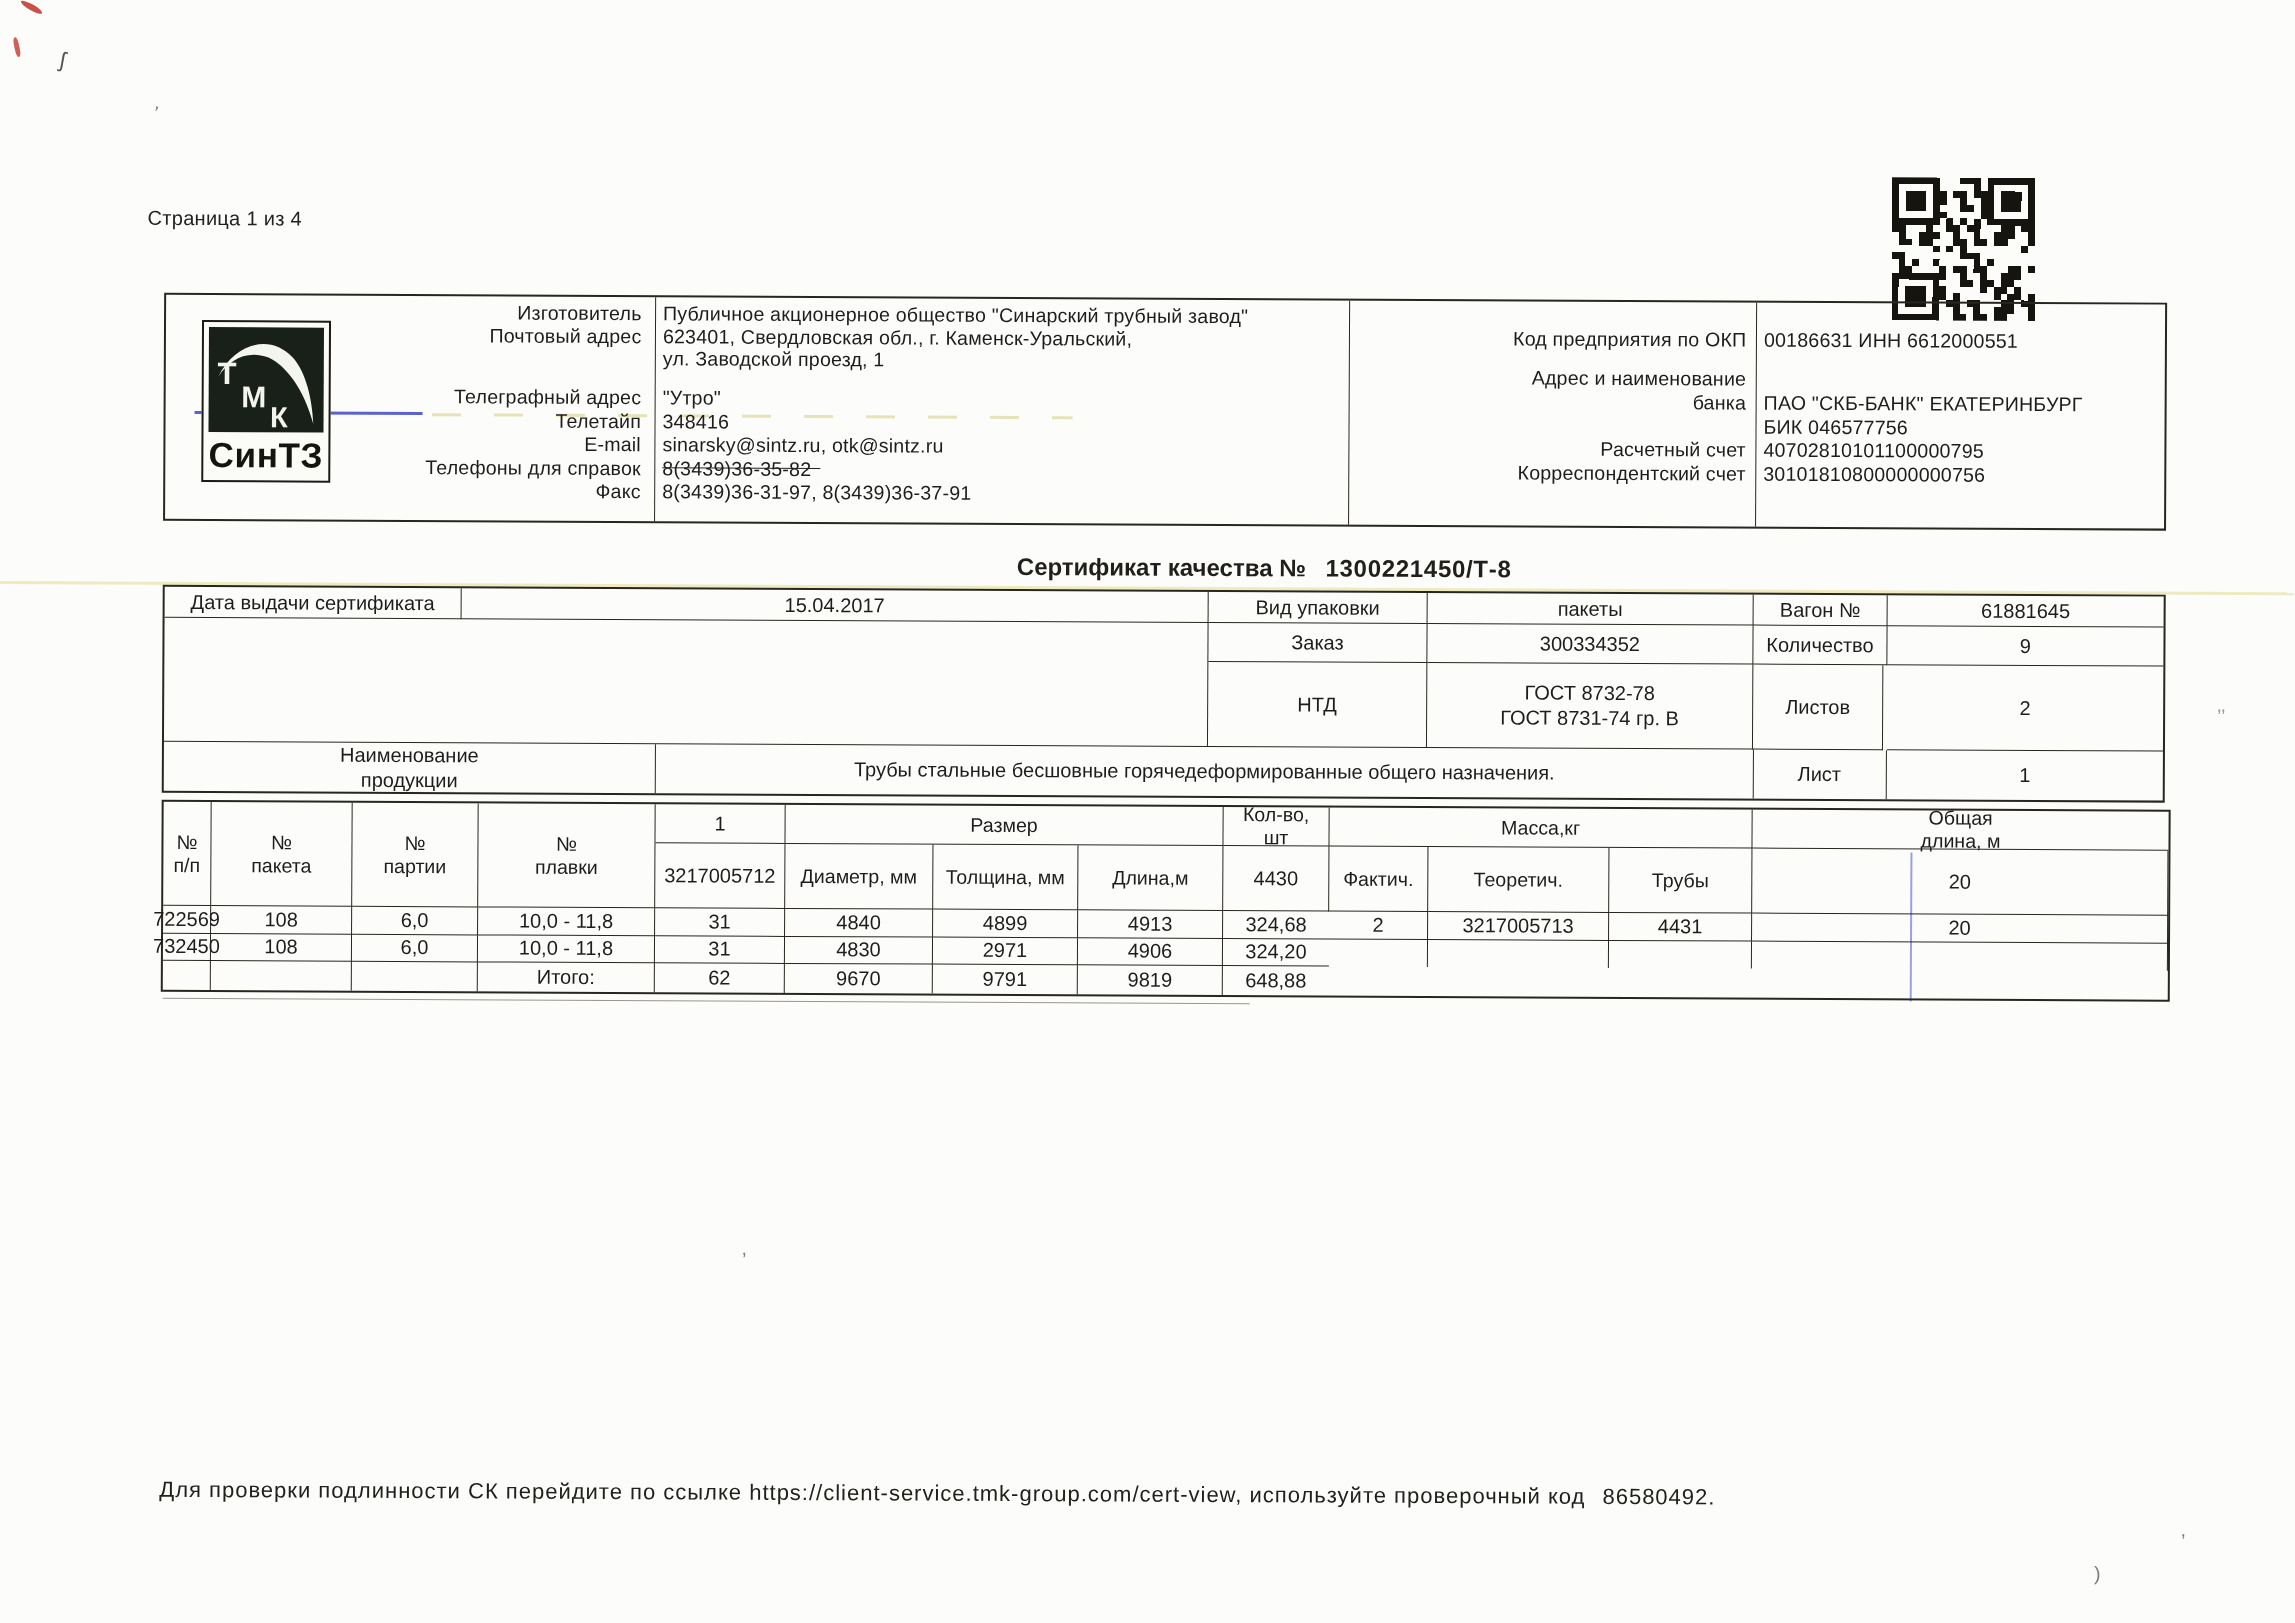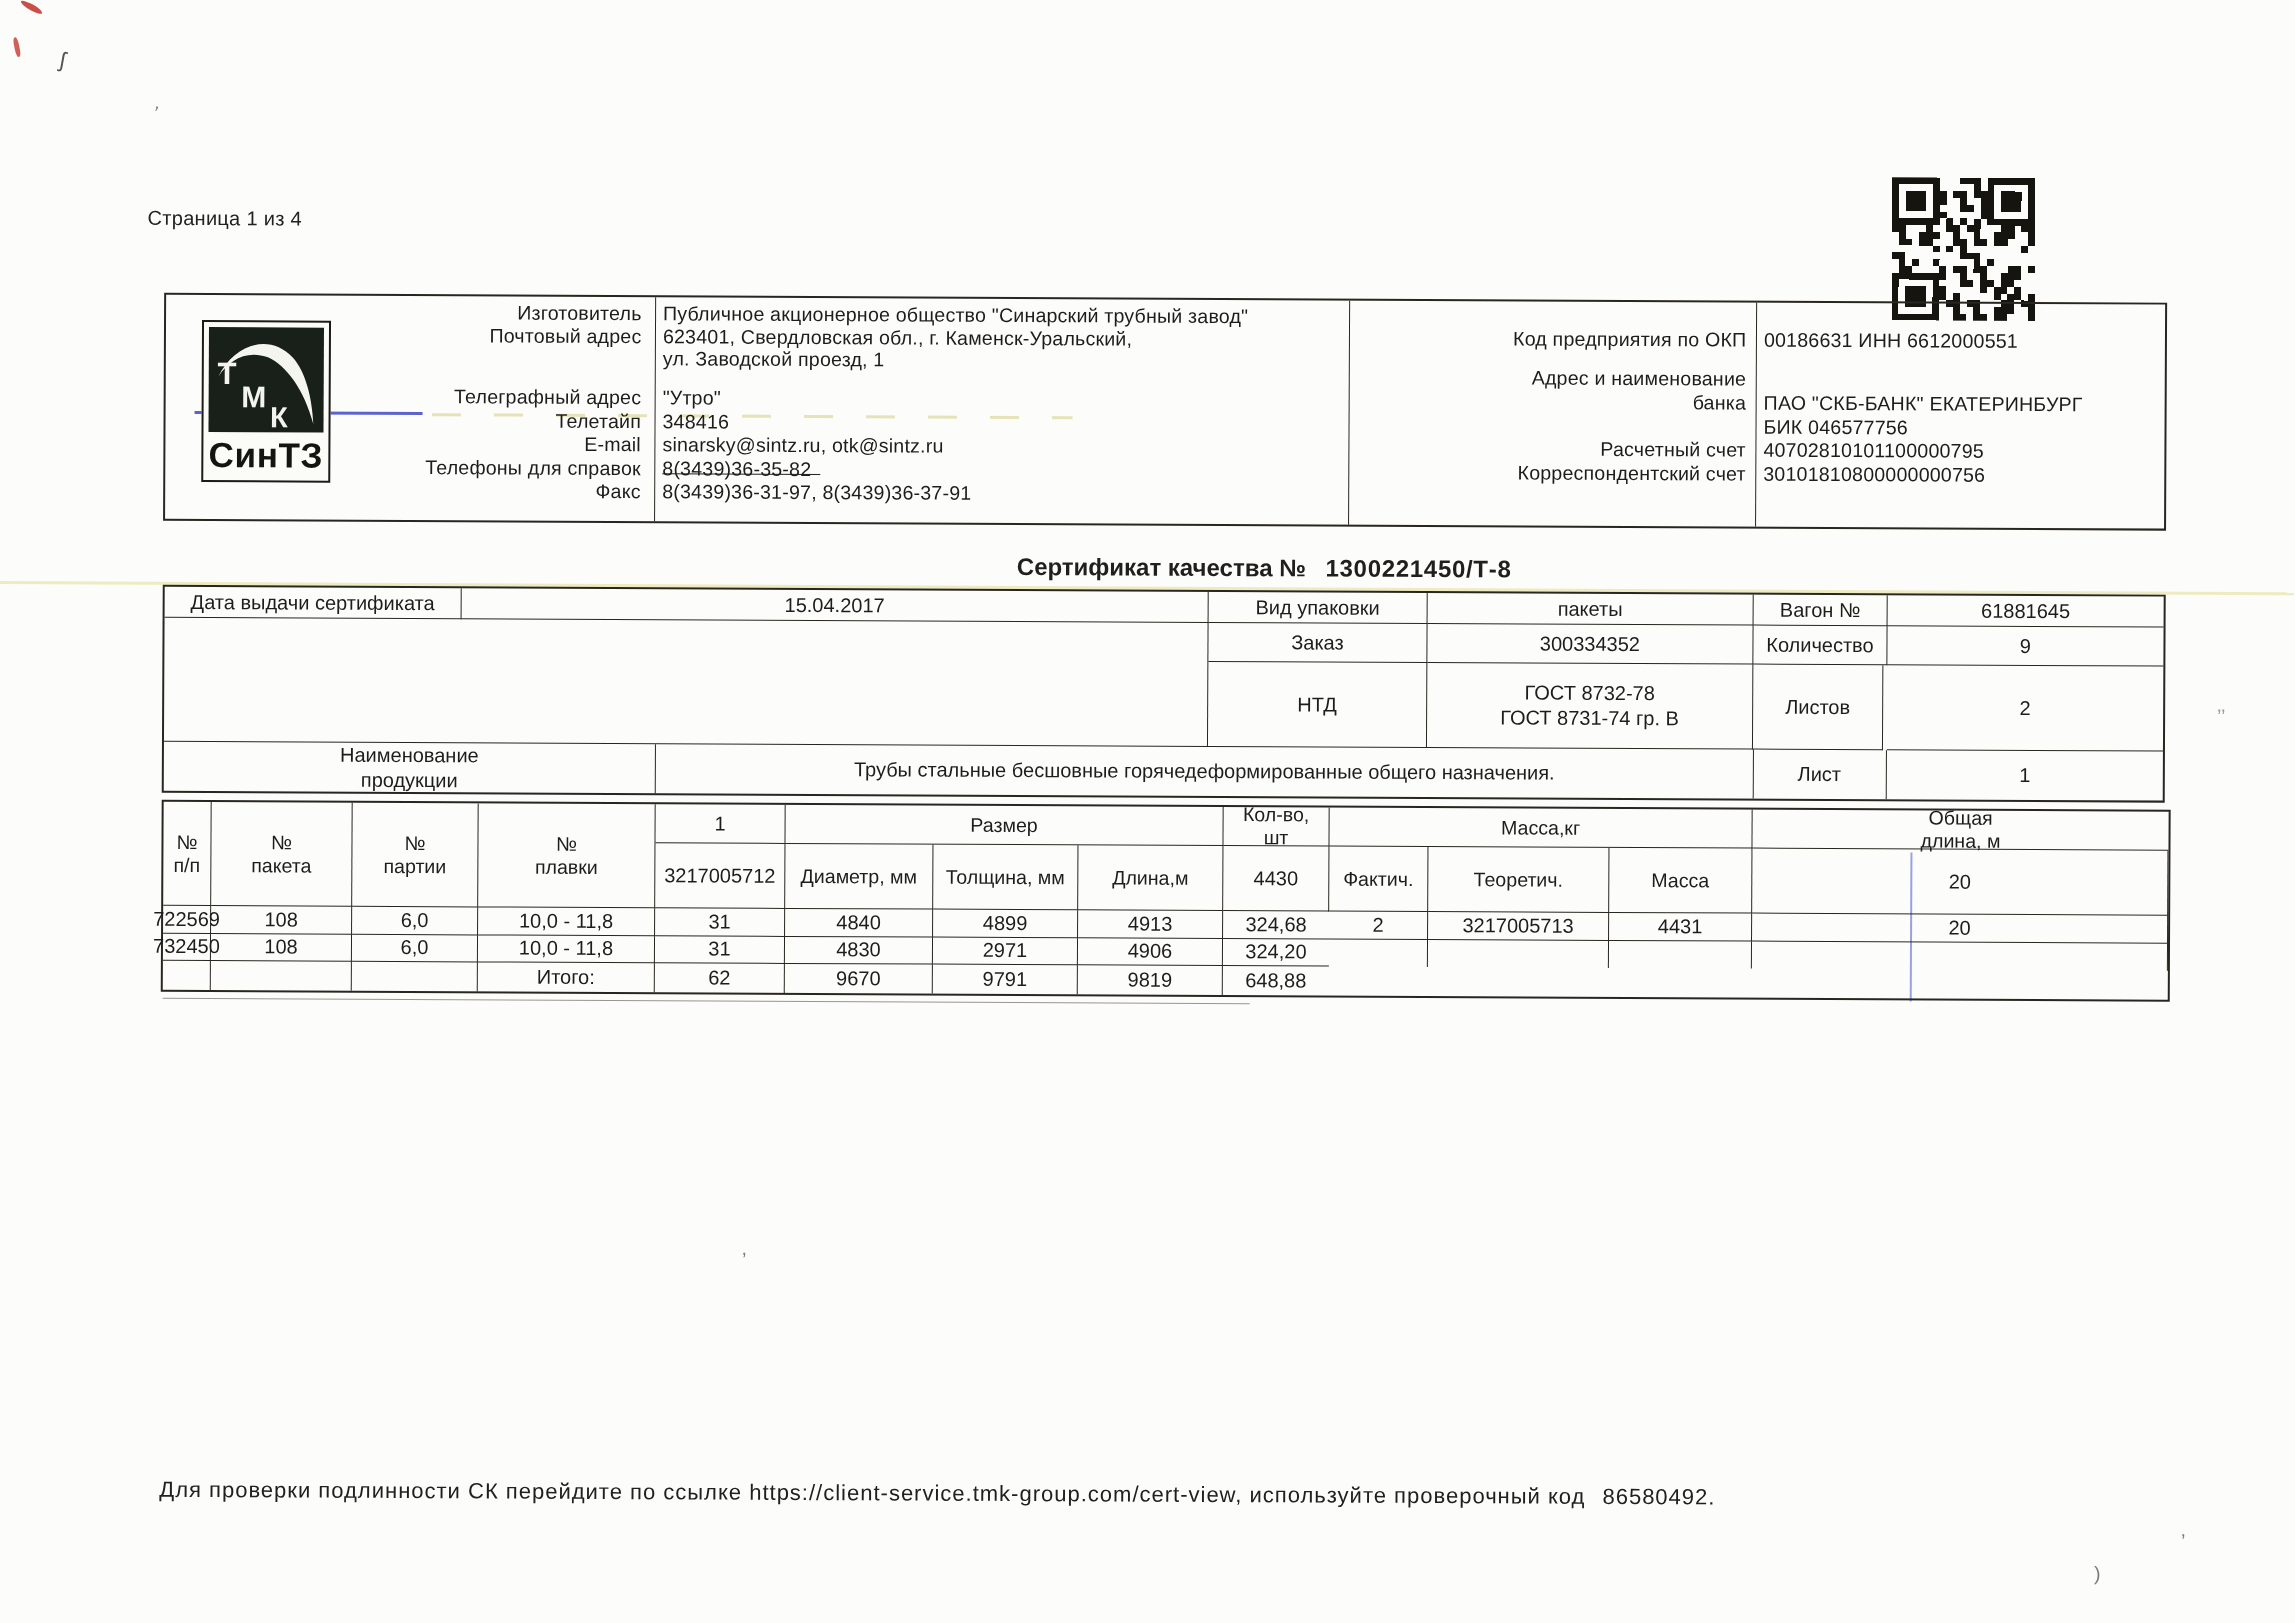--- a/index.html
+++ b/index.html
@@ -16,21 +16,21 @@
 
   
   .hb { position:absolute; left:164px; top:293px; width:2003px; height:228px; border:2px solid #29261f; }
   .vline { position:absolute; top:0; bottom:0; width:1.3px; background:#29261f; }
   .v1 { left:489px; } .v2 { left:1183px; } .v3 { left:1590px; }
   .hrow { position:absolute; height:23.6px; display:flex; align-items:center; font-size:19.6px; letter-spacing:0.2px; }
   .hrow .hlab { display:block; width:482px; text-align:right; padding-right:6.5px; }
   .hrow .hval { display:block; position:absolute; left:497px; white-space:nowrap; }
   .hrow.r .hlab { position:absolute; left:1186px; width:399px; text-align:right; padding-right:4.6px; }
   .hrow.r .hval { left:1598px; }
-  .ul { border-bottom:1.3px solid #23221f; padding-bottom:18px; }
+  .ul { border-bottom:1.3px solid #23221f; padding-bottom:12px; }
 
   
   .logo { position:absolute; left:36px; top:25px; width:129px; height:162px; border:2.6px solid #1c1b17; background:#fbfbf7; }
   .logo-sq { position:absolute; left:4.6px; top:4.6px; width:115px; height:105px; background:#182019; overflow:hidden; }
   .lt { position:absolute; color:#f4f4ee; font-weight:bold; line-height:1; }
   .lt.t { left:9.2px; top:31px; font-size:31px; }
   .lt.m { left:33px; top:55px; font-size:30px; }
   .lt.k { left:62px; top:76px; font-size:29px; }
   .swoosh { position:absolute; left:0; top:0; width:115px; height:105px; }
   .logo-cap { position:absolute; left:0; right:0; top:113px; text-align:center; font-size:35px; font-weight:bold; letter-spacing:0.7px; color:#14150f; }
@@ -493,21 +493,21 @@
       <div class="mc hd" style="grid-column:8;grid-row:2">
           <div>Длина,м</div>
         </div>
       <div class="mc hd" style="grid-column:10;grid-row:2">
           <div>Фактич.</div>
         </div>
       <div class="mc hd" style="grid-column:11;grid-row:2">
           <div>Теоретич.</div>
         </div>
       <div class="mc hd" style="grid-column:12;grid-row:2">
-          <div>Масса</div>
+          <div>Трубы</div>
         </div>
 
       <div class="mc">1</div>
       <div class="mc">3217005712</div>
       <div class="mc">4430</div>
       <div class="mc">20</div>
       <div class="mc">722569</div>
       <div class="mc">108</div>
       <div class="mc">6,0</div>
       <div class="mc">10,0 - 11,8</div>

